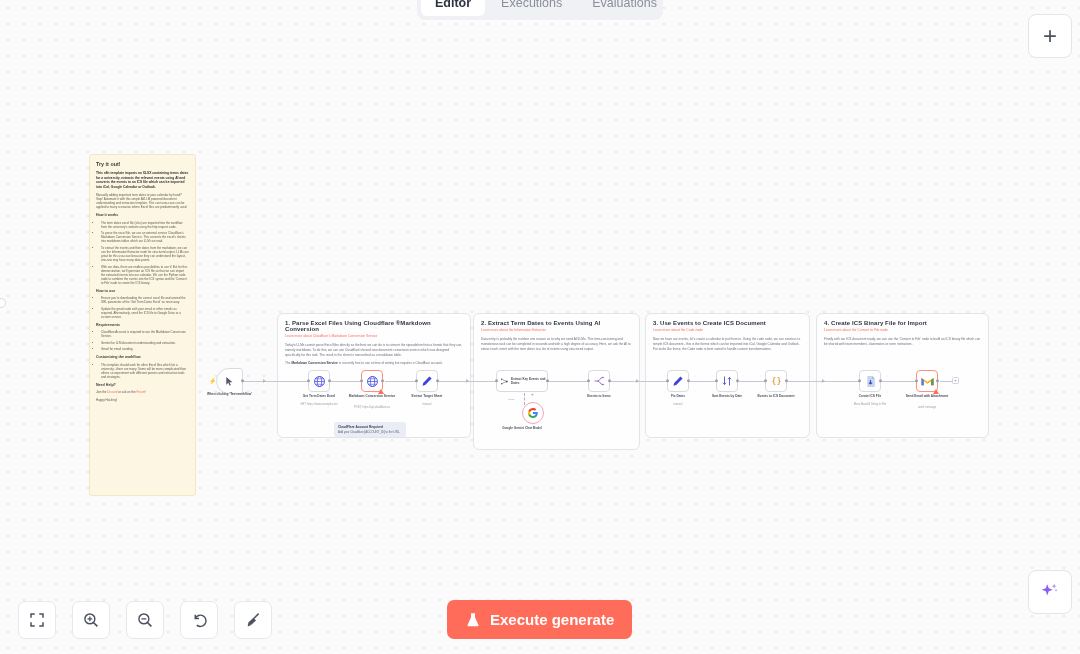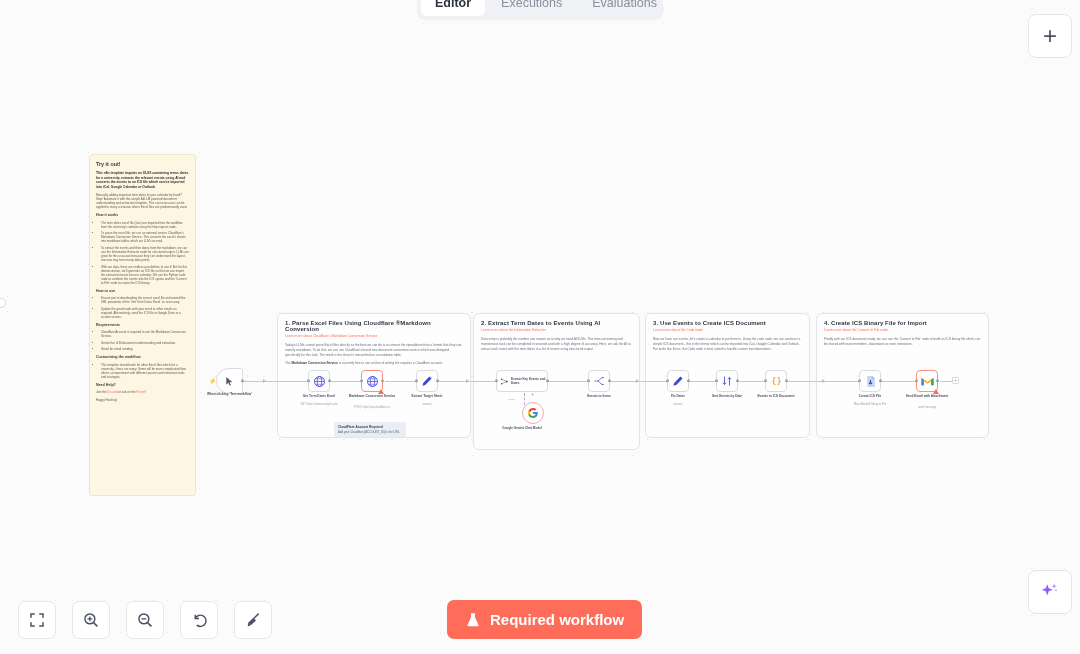--- a/index.html
+++ b/index.html
@@ -574,14 +574,14 @@
       <path d="M12.5 9 L16 12.5 L9 19 L5.5 15.5 Z" fill="#4b5160"></path>
       <path d="M5.5 15.5 L9 19 L5 20.5 Z" fill="#4b5160"></path>
     </svg>
   </div>
 </div>
 
 <button id="execute">
   <svg width="16" height="16" viewBox="0 0 24 24">
     <path d="M9 2 H15 V8 L20 19 A1.6 1.6 0 0 1 18.5 21.5 H5.5 A1.6 1.6 0 0 1 4 19 L9 8 Z" fill="#ffffff"></path>
   </svg>
-  <span>Required workflow</span>
+  <span>Execute generate</span>
 </button>
 
 </body></html>

